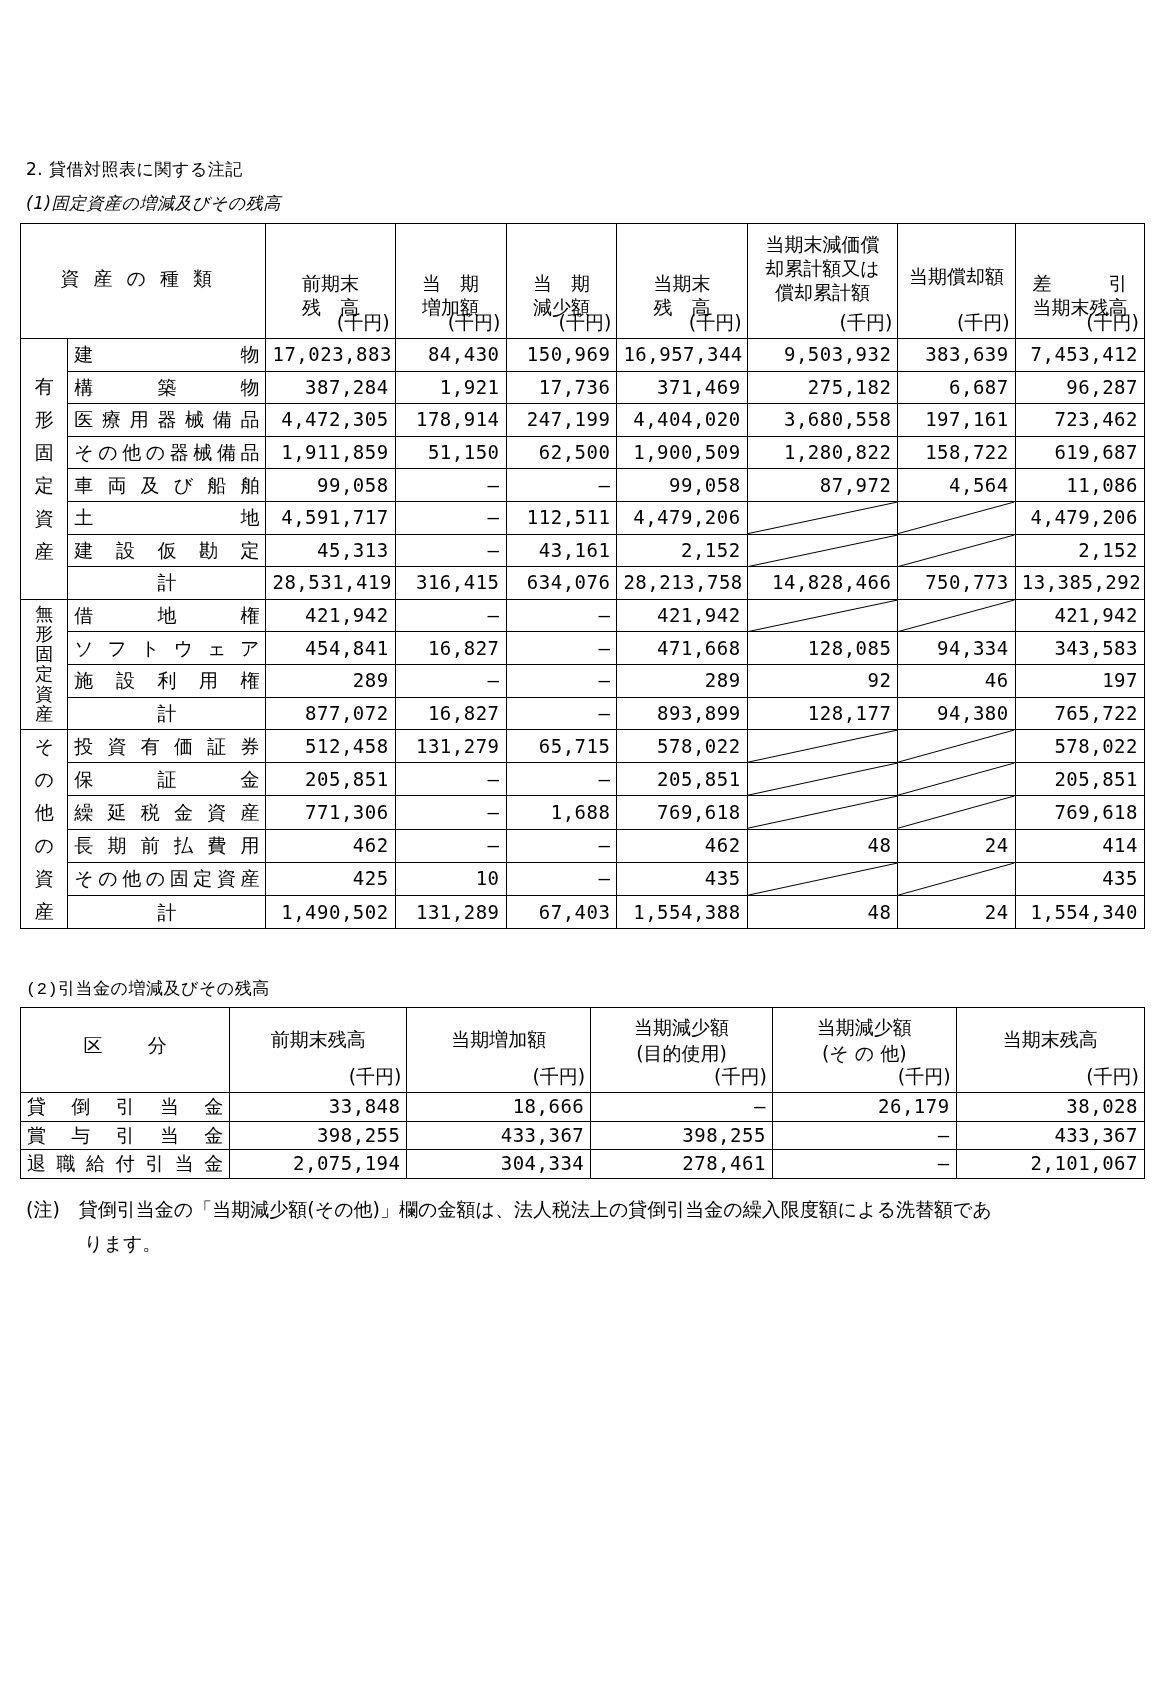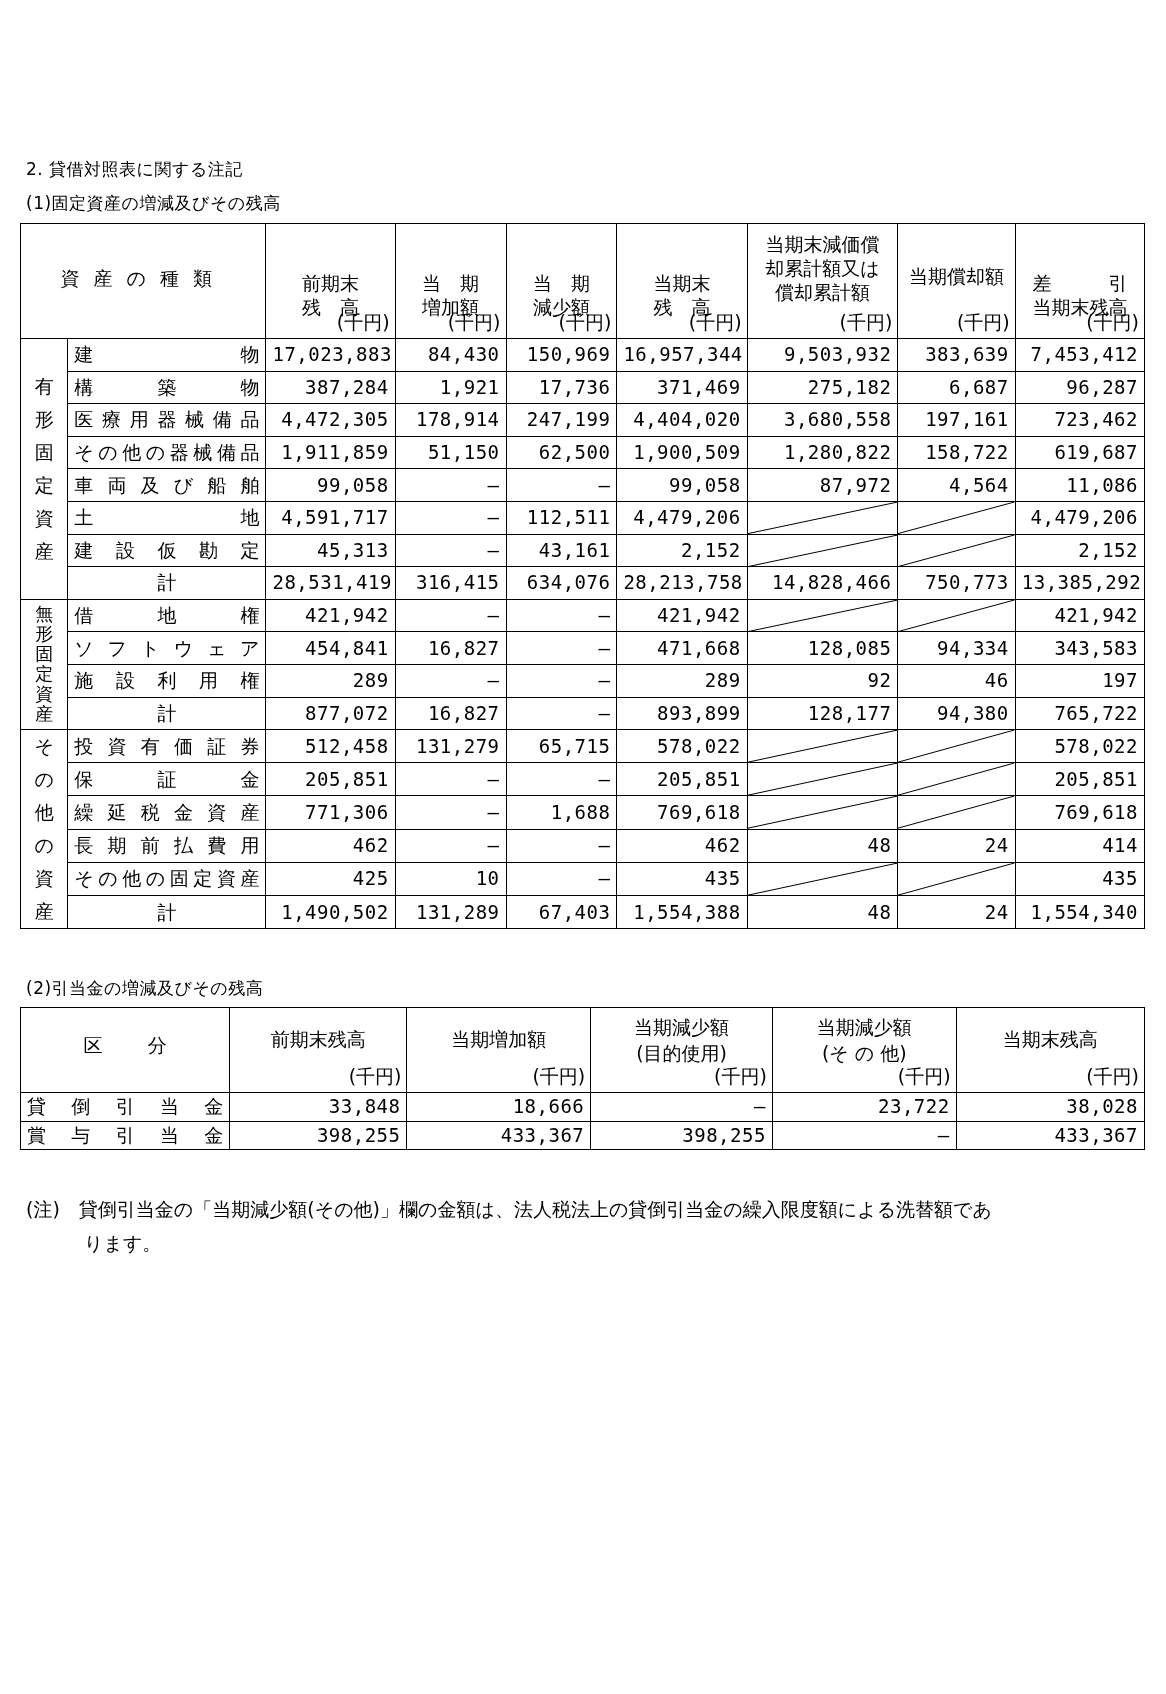--- a/index.html
+++ b/index.html
@@ -3,22 +3,22 @@
 <meta charset="utf-8">
 <style>
   html, body { margin: 0; padding: 0; background: #ffffff; }
   body {
     width: 1166px; height: 1694px; position: relative; overflow: hidden;
     font-family: "DejaVu Sans", "Liberation Sans", sans-serif;
     color: #000; font-size: 19px;
   }
   .heading { position: absolute; left: 26px; font-size: 17px; white-space: nowrap; letter-spacing: 0.5px; text-align: center; }
   #h-main { top: 158px; }
-  #h-sub1 { top: 192px; }
-  #h-sub2 { top: 977px; }
+  #h-sub1 { top: 192px; font-style: italic; }
+  #h-sub2 { top: 977px; font-family: Liberation Mono, monospace; }
 
   table { position: absolute; border-collapse: collapse; table-layout: fixed; }
   td, th { border: 1.5px solid #000; padding: 0 6px; font-weight: normal; font-size: 19px; line-height: 1; white-space: nowrap; }
 
   #t1 { left: 20px; top: 223px; width: 1125px; }
   #t1 thead th { height: 114px; vertical-align: top; position: relative; padding: 0; }
   #t1 tbody td { height: 31.6px; }
   .hdr-inner { position: absolute; left: 0; right: 0; top: 0; bottom: 0; }
   .hdr-lines { position: absolute; left: 0; right: 0; top: 8px; text-align: center; line-height: 24px; }
   .hdr-lines.mid { top: 28px; margin-top: 19px; }
@@ -454,30 +454,38 @@
           </div>
         </th>
     </tr>
   </thead>
   <tbody id="t2-body">
       <tr>
         <td class="label">貸倒引当金</td>
         <td class="num">33,848</td>
         <td class="num">18,666</td>
         <td class="num">—</td>
-        <td class="num">23,722</td>
+        <td class="num">26,179</td>
         <td class="num">38,028</td>
       </tr>
       <tr>
         <td class="label">賞与引当金</td>
         <td class="num">398,255</td>
         <td class="num">433,367</td>
         <td class="num">398,255</td>
         <td class="num">—</td>
         <td class="num">433,367</td>
       </tr>
+      <tr>
+        <td class="label">退職給付引当金</td>
+        <td class="num">2,075,194</td>
+        <td class="num">304,334</td>
+        <td class="num">278,461</td>
+        <td class="num">—</td>
+        <td class="num">2,101,067</td>
+      </tr>
     </tbody>
 </table>
 
 <div class="note">
   <div><span>(注)</span>　<span>貸倒引当金の「当期減少額(その他)」欄の金額は、法人税法上の貸倒引当金の繰入限度額による洗替額であ</span></div>
   <div class="note-cont">ります。</div>
 </div>
 
 </body></html>

